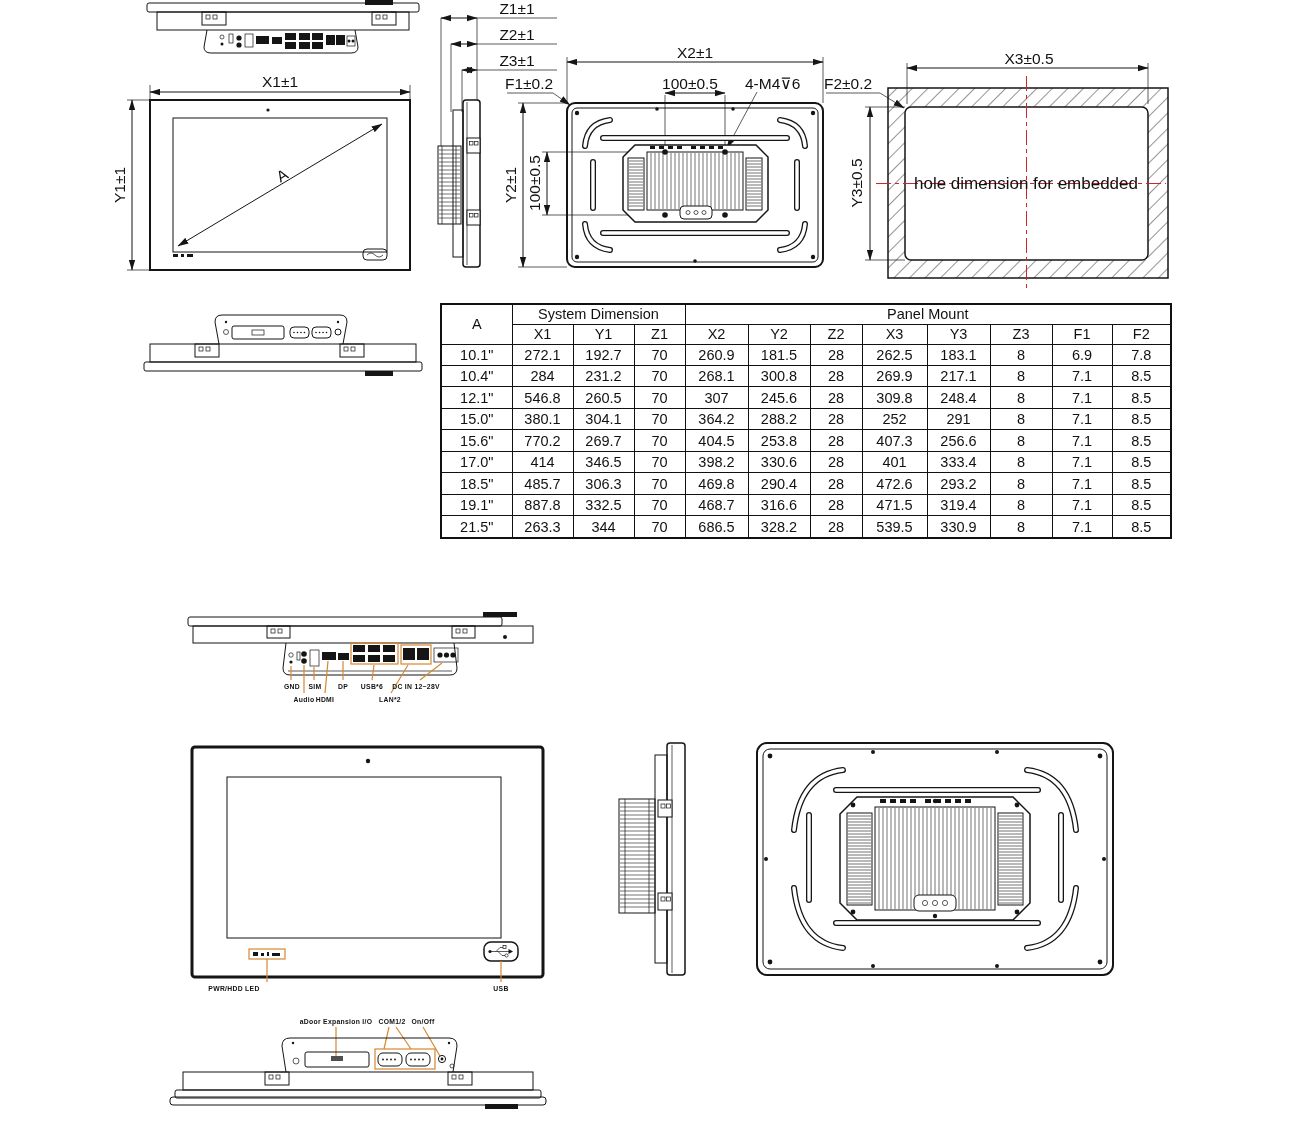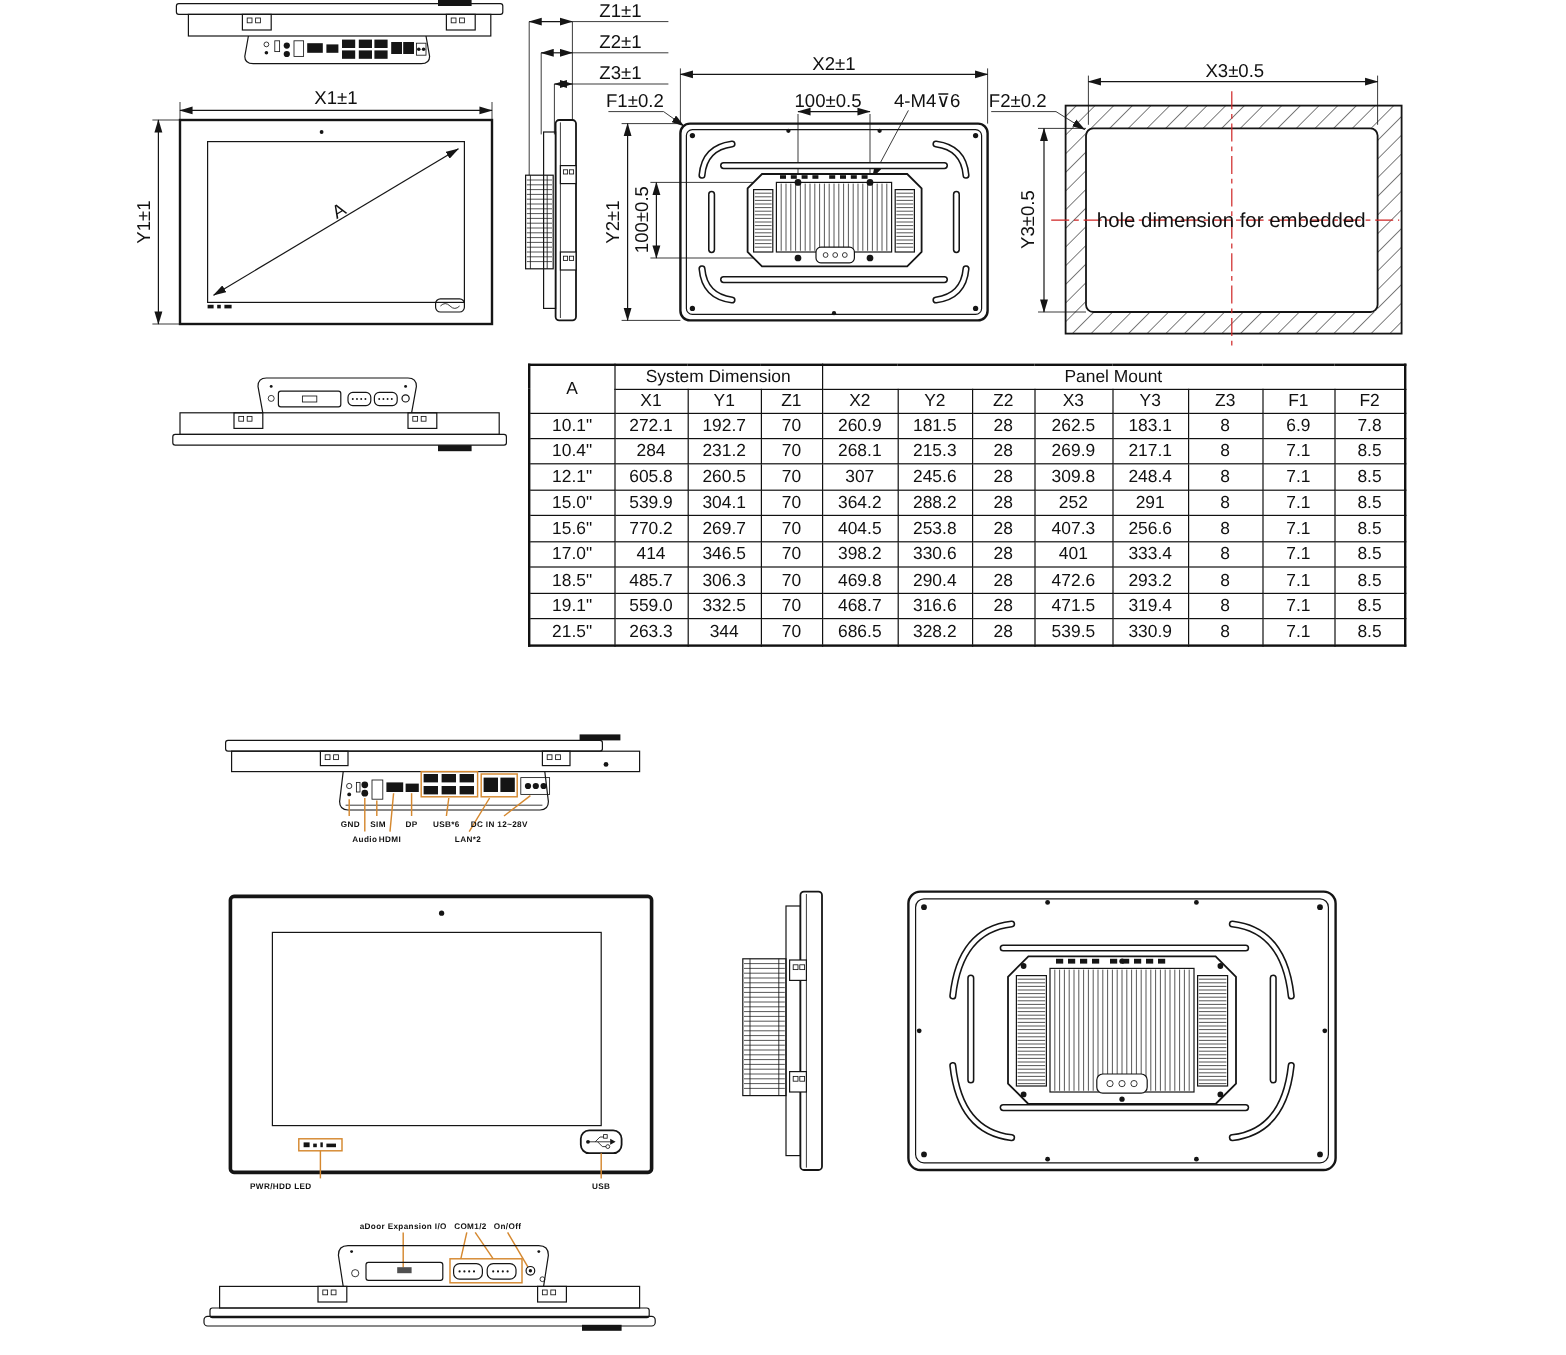--- a/index.html
+++ b/index.html
@@ -322,45 +322,45 @@
             <td>8</td>
             <td>6.9</td>
             <td>7.8</td>
           </tr>
           <tr>
             <td>10.4"</td>
             <td>284</td>
             <td>231.2</td>
             <td>70</td>
             <td>268.1</td>
-            <td>215.3</td>
+            <td>300.8</td>
             <td>28</td>
             <td>269.9</td>
             <td>217.1</td>
             <td>8</td>
             <td>7.1</td>
             <td>8.5</td>
           </tr>
           <tr>
             <td>12.1"</td>
-            <td>605.8</td>
+            <td>546.8</td>
             <td>260.5</td>
             <td>70</td>
             <td>307</td>
             <td>245.6</td>
             <td>28</td>
             <td>309.8</td>
             <td>248.4</td>
             <td>8</td>
             <td>7.1</td>
             <td>8.5</td>
           </tr>
           <tr>
             <td>15.0"</td>
-            <td>539.9</td>
+            <td>380.1</td>
             <td>304.1</td>
             <td>70</td>
             <td>364.2</td>
             <td>288.2</td>
             <td>28</td>
             <td>252</td>
             <td>291</td>
             <td>8</td>
             <td>7.1</td>
             <td>8.5</td>
@@ -402,21 +402,21 @@
             <td>290.4</td>
             <td>28</td>
             <td>472.6</td>
             <td>293.2</td>
             <td>8</td>
             <td>7.1</td>
             <td>8.5</td>
           </tr>
           <tr>
             <td>19.1"</td>
-            <td>559.0</td>
+            <td>887.8</td>
             <td>332.5</td>
             <td>70</td>
             <td>468.7</td>
             <td>316.6</td>
             <td>28</td>
             <td>471.5</td>
             <td>319.4</td>
             <td>8</td>
             <td>7.1</td>
             <td>8.5</td>

